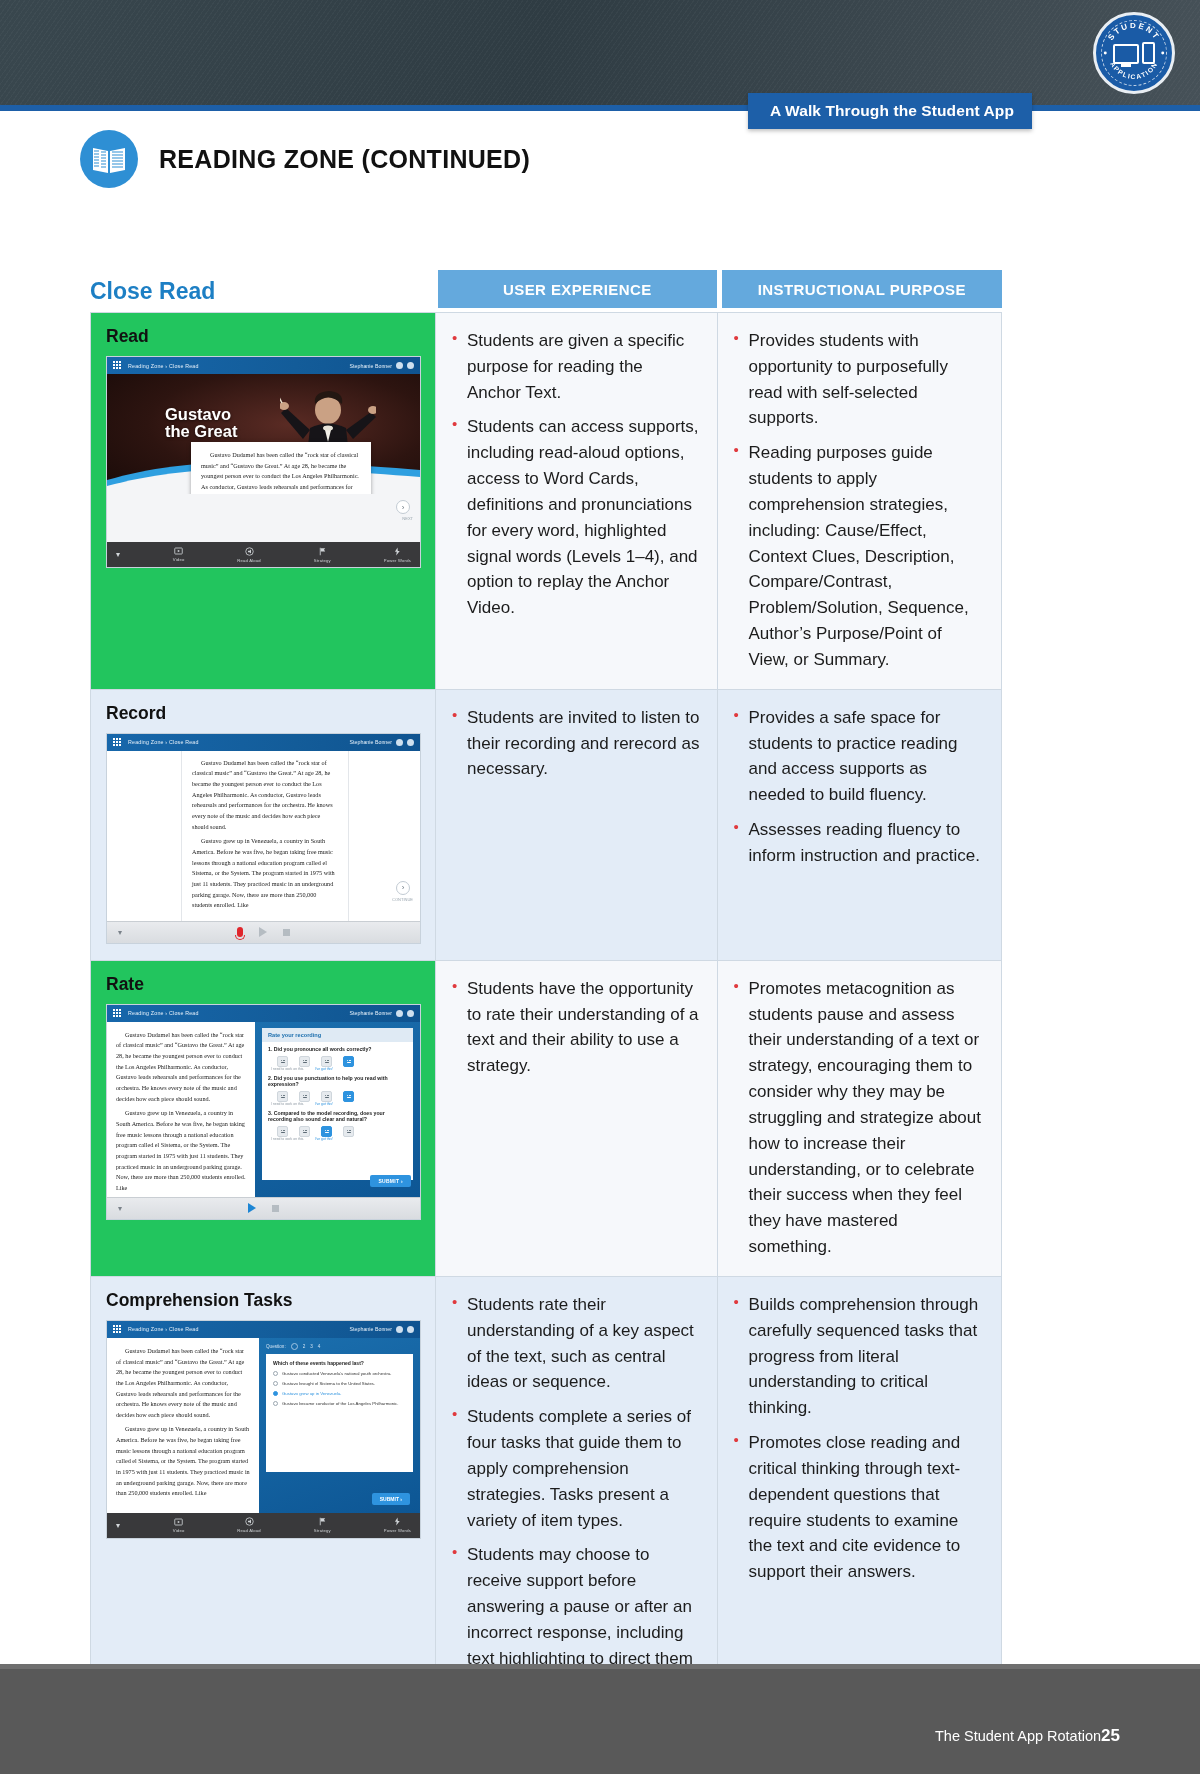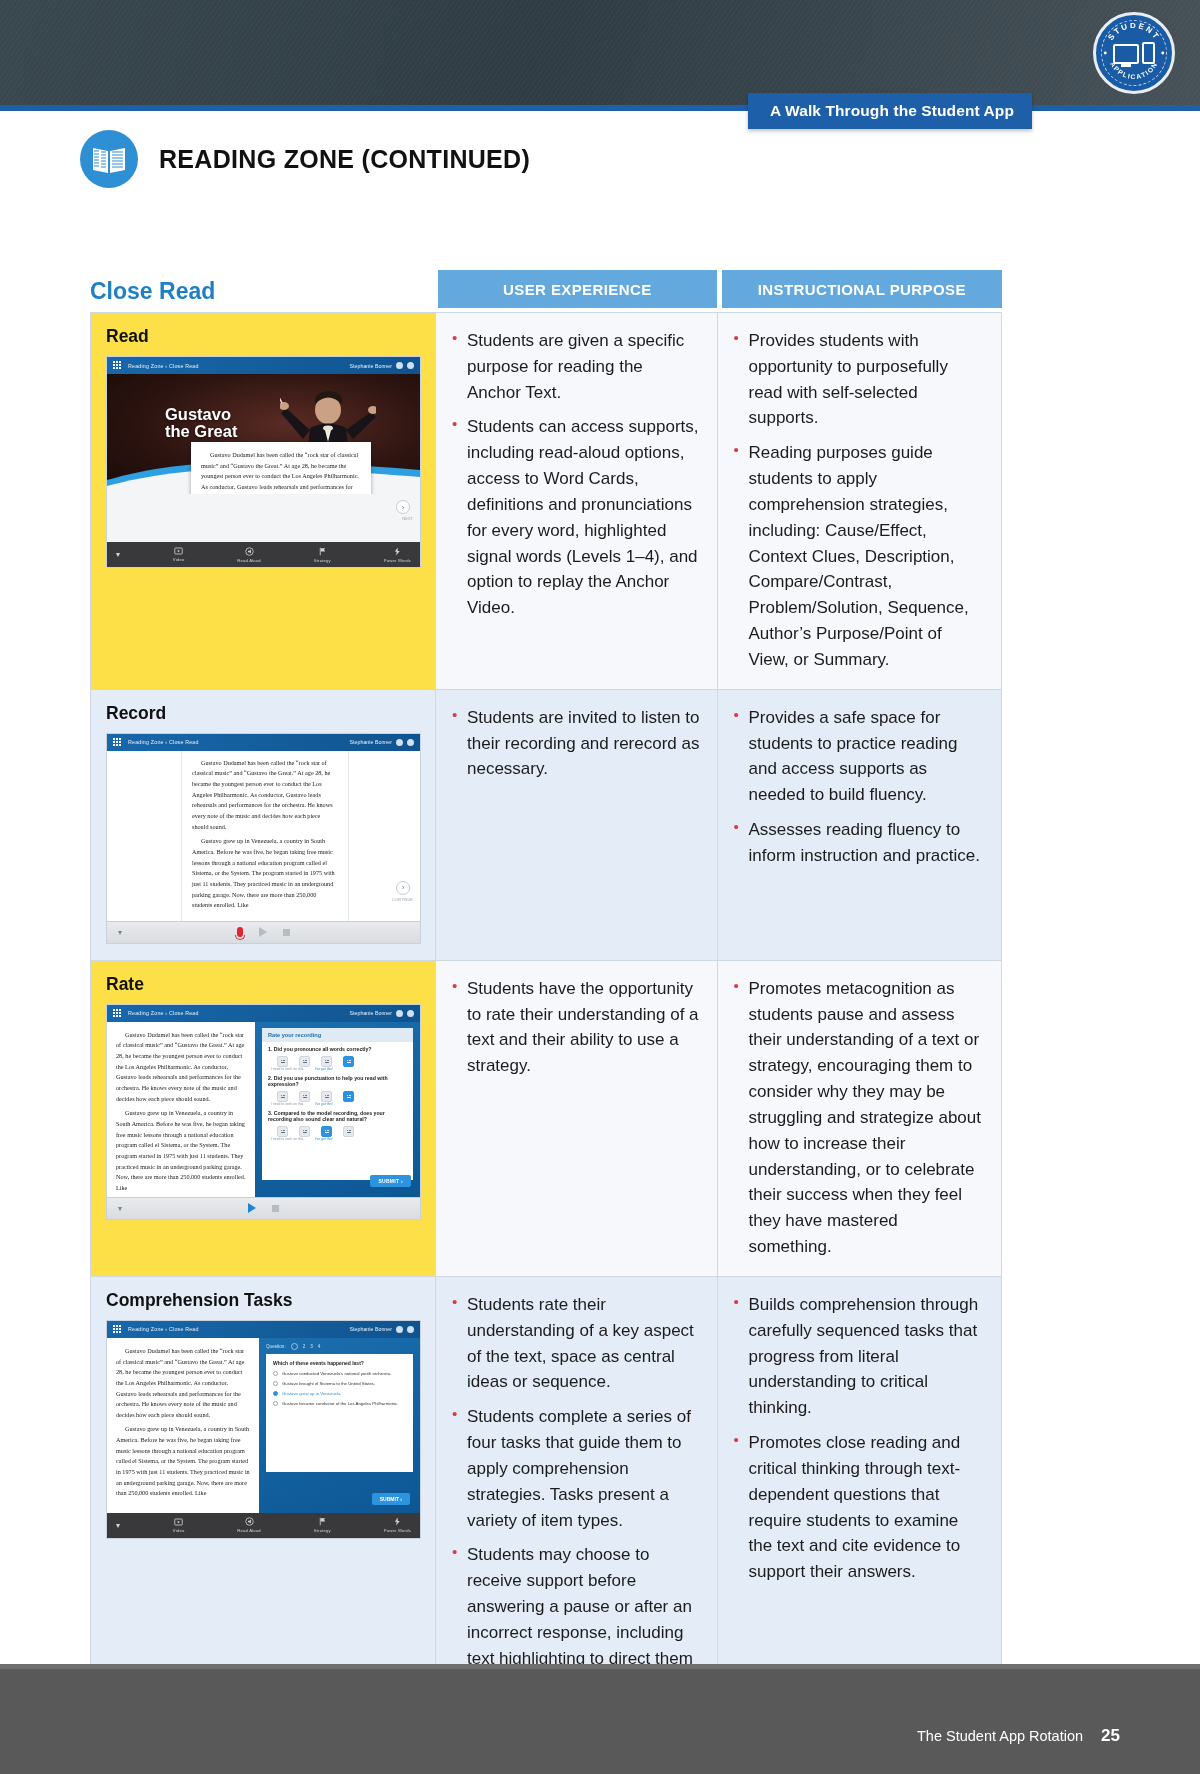--- a/index.html
+++ b/index.html
@@ -102,21 +102,21 @@
   }
   .mh-ux { width: 280px; }
   .mh-ip { width: 282px; }
 
   .matrix-body { margin-top: 4px; border: 1px solid #cfd9e3; }
   .row { display: flex; border-bottom: 1px solid #cfd9e3; }
   .row:last-child { border-bottom: none; }
   .row.alt .cell { background: #e3ecf7; }
   .row.alt .cell-shot { background: #e3ecf7; }
   .cell-shot {
-    width: 345px; background: #fde047; padding: 13px 15px 16px 15px;
+    width: 345px; background: #22c55e; padding: 13px 15px 16px 15px;
     border-right: 1px solid #cfd9e3;
   }
   .shot-label {
     font-size: 17.5px; font-weight: bold; color: #111; margin-bottom: 9px;
   }
   .cell {
     background: #f6f8fb; padding: 15px 17px 16px 16px;
   }
   .cell-ux { width: 282px; border-right: 1px solid #cfd9e3; }
   .cell-ip { width: 284px; }
@@ -282,21 +282,21 @@
   }
 
   
   .footer {
     position:absolute; bottom:0; left:0; width:1200px; height:110px;
     background:#595959;
   }
   .footer-rule { position:absolute; top:0; left:0; width:1200px; height:5px; background:#6f6f6f; }
   .footer-txt {
     position:absolute; right: 80px; bottom: 28px; color:#fff;
-    font-size:14.5px; display:flex; align-items:baseline; gap:18px;
+    font-size:14.5px; display:flex; align-items:baseline; 
   }
   .pg { font-size:17px; font-weight:bold; }
 </style>
 </head>
 <body>
 
 <div class="top-banner"></div>
 <div class="banner-rule"></div>
 
 <div class="badge">
@@ -768,21 +768,21 @@
                   <path d="M6 0.8 L2.6 6.4 h2.4 L4.2 11.2 L9 5.2 H6.4 Z" fill="#cfd3d6"></path>
                 </svg>
               <span class="t-lab">Power Words</span>
             </div>
           </div>
         </div>
       </div>
 
       <div class="cell cell-ux">
         <ul class="bullets">
-          <li>Students rate their understanding of a key aspect of the text, space as central ideas or sequence.</li>
+          <li>Students rate their understanding of a key aspect of the text, such as central ideas or sequence.</li>
           <li>Students complete a series of four tasks that guide them to apply comprehension strategies. Tasks present a variety of item types.</li>
           <li>Students may choose to receive support before answering a pause or after an incorrect response, including text highlighting to direct them to key information and sections to reread.</li>
         </ul>
       </div>
       <div class="cell cell-ip">
         <ul class="bullets">
           <li>Builds comprehension through carefully sequenced tasks that progress from literal understanding to critical thinking.</li>
           <li>Promotes close reading and critical thinking through text-dependent questions that require students to examine the text and cite evidence to support their answers.</li>
         </ul>
       </div>

